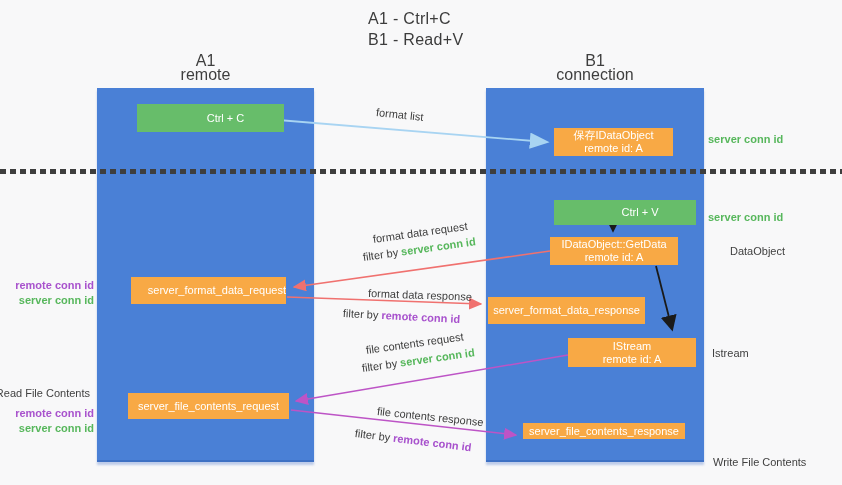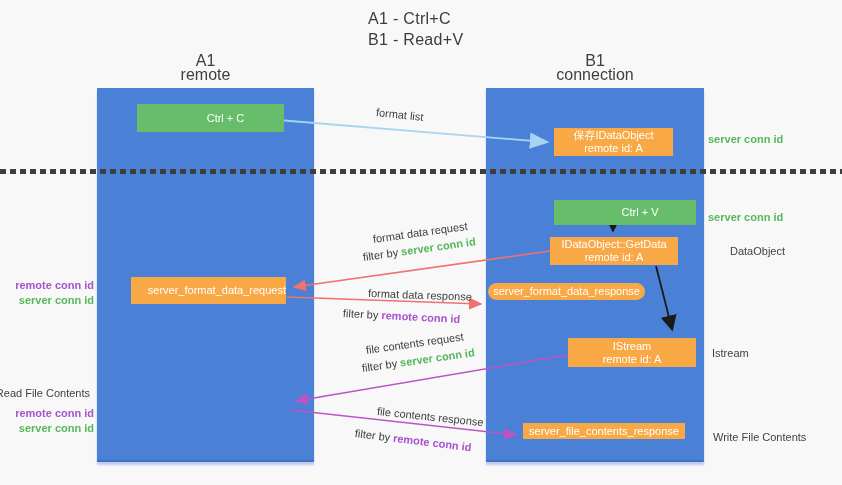--- a/index.html
+++ b/index.html
@@ -124,29 +124,32 @@
 
   <div class="abs node orange" style="left:550px;top:237px;width:128px;height:28px;">
     <div>IDataObject::GetData</div>
     <div>remote id: A</div>
   </div>
 
   <div class="abs node orange" style="left:131px;top:277px;width:155px;height:27px;align-items:flex-end;">
     <div>server_format_data_request</div>
   </div>
 
-  <div class="abs node orange" style="left:488px;top:283px;width:157px;height:17px;border-radius:11px;">
+  <div class="abs node orange" style="left:488px;top:297px;width:157px;height:27px;">
     <div>server_format_data_response</div>
   </div>
 
   <div class="abs node orange" style="left:568px;top:338px;width:128px;height:29px;">
     <div>IStream</div>
     <div>remote id: A</div>
   </div>
 
+  <div class="abs node orange" style="left:128px;top:393px;width:161px;height:26px;">
+    <div>server_file_contents_request</div>
+  </div>
 
   <div class="abs node orange" style="left:523px;top:423px;width:162px;height:16px;">
     <div>server_file_contents_response</div>
   </div>
 
   <div class="abs ann" style="left:376px;top:106px;transform:rotate(6deg);">format list</div>
 
   <div class="abs ann" style="left:373px;top:233px;transform:rotate(-8deg);">format data request</div>
   <div class="abs ann" style="left:363px;top:251px;transform:rotate(-8deg);">
     <span class="prefix">filter by</span><span class="key-green">server conn id</span>
@@ -164,21 +167,21 @@
 
   <div class="abs ann" style="left:377px;top:405px;transform:rotate(6deg);">file contents response</div>
   <div class="abs ann" style="left:355px;top:427px;transform:rotate(7deg);">
     <span class="prefix">filter by</span><span class="key-purple">remote conn id</span>
   </div>
 
   <div class="abs side-label green" style="left:708px;top:133px;">server conn id</div>
   <div class="abs side-label green" style="left:708px;top:211px;">server conn id</div>
   <div class="abs side-label" style="left:712px;top:245px;margin-left:18px;">DataObject</div>
   <div class="abs side-label" style="left:712px;top:347px;">Istream</div>
-  <div class="abs side-label" style="left:713px;top:431px;">Write File Contents</div>
+  <div class="abs side-label" style="left:713px;top:456px;">Write File Contents</div>
 
   <div class="abs left-pair" style="right:748px;top:278px;">
     <div class="remote">remote conn id</div>
     <div class="server">server conn id</div>
   </div>
 
   <div class="abs side-label" style="right:752px;top:387px;">Read File Contents</div>
 
   <div class="abs left-pair" style="right:748px;top:406px;">
     <div class="remote">remote conn id</div>

